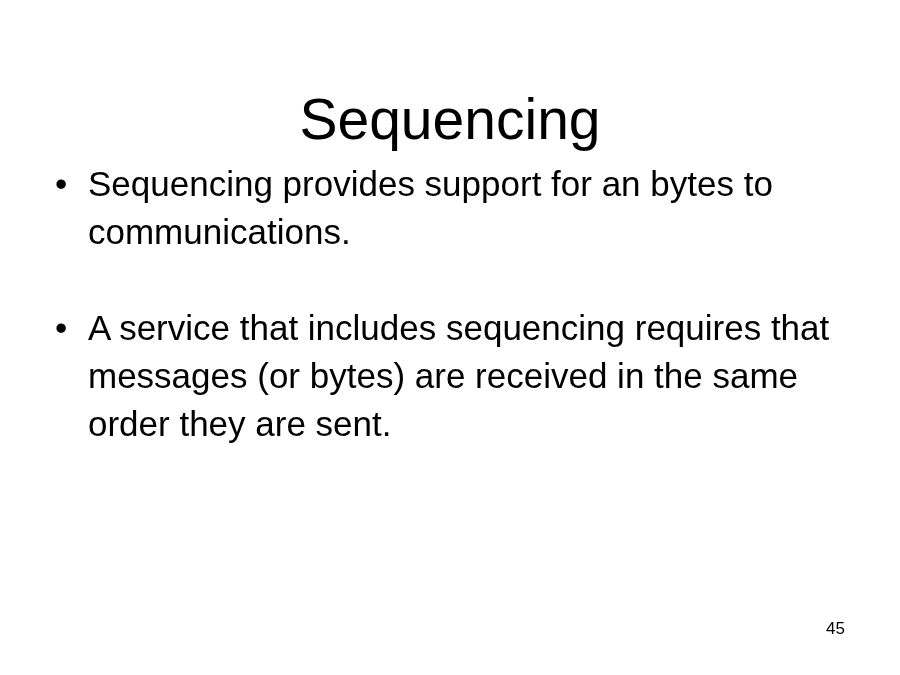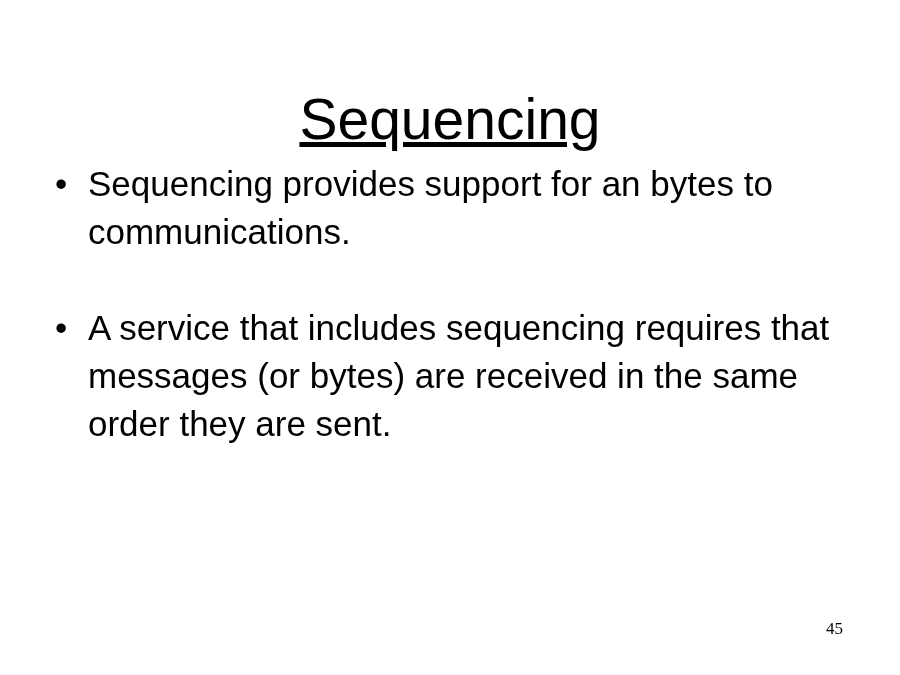--- a/index.html
+++ b/index.html
@@ -27,21 +27,20 @@
     top: 49px;
     width: 900px;
     text-align: center;
     font-family: "Liberation Sans", sans-serif;
     font-size: 57px;
     font-weight: 400;
     line-height: 64px;
     letter-spacing: 0px;
     color: #000000;
     white-space: nowrap;
-    text-decoration: underline;
   }
 
   
   #body-list {
     position: absolute;
     left: 50px;
     top: 160px;
     width: 800px;
     margin: 0;
     padding: 0;
@@ -79,21 +78,21 @@
     height: 48px;
     line-height: 48px;
     font-size: 35px;
   }
 
   
   #page-number {
     position: absolute;
     left: 826px;
     top: 619px;
-    font-family: Liberation Serif, serif;
+    font-family: Liberation Sans, sans-serif;
     font-size: 17px;
     font-weight: 400;
     line-height: 20px;
     color: #000000;
   }
 </style>
 </head>
 <body>
 
 <div id="slide">

